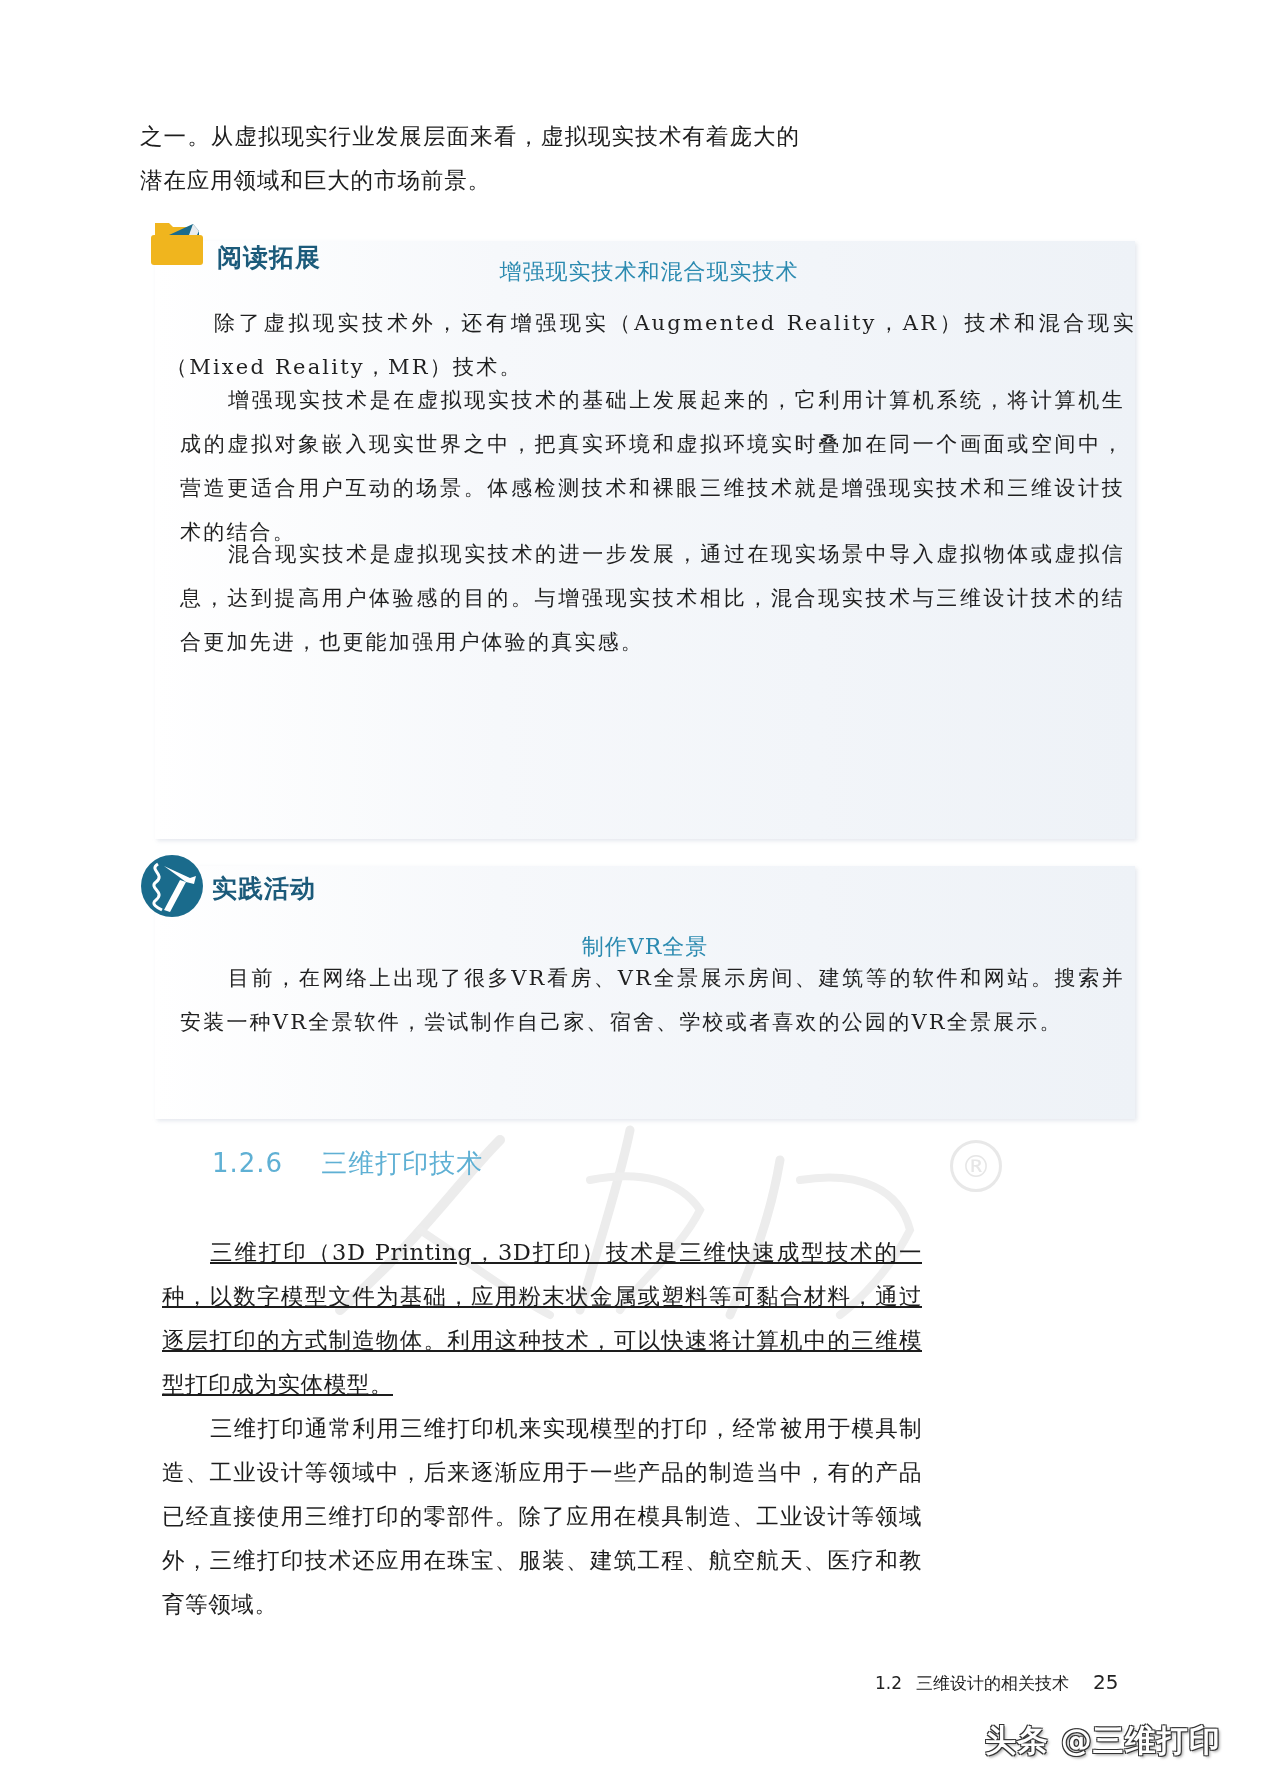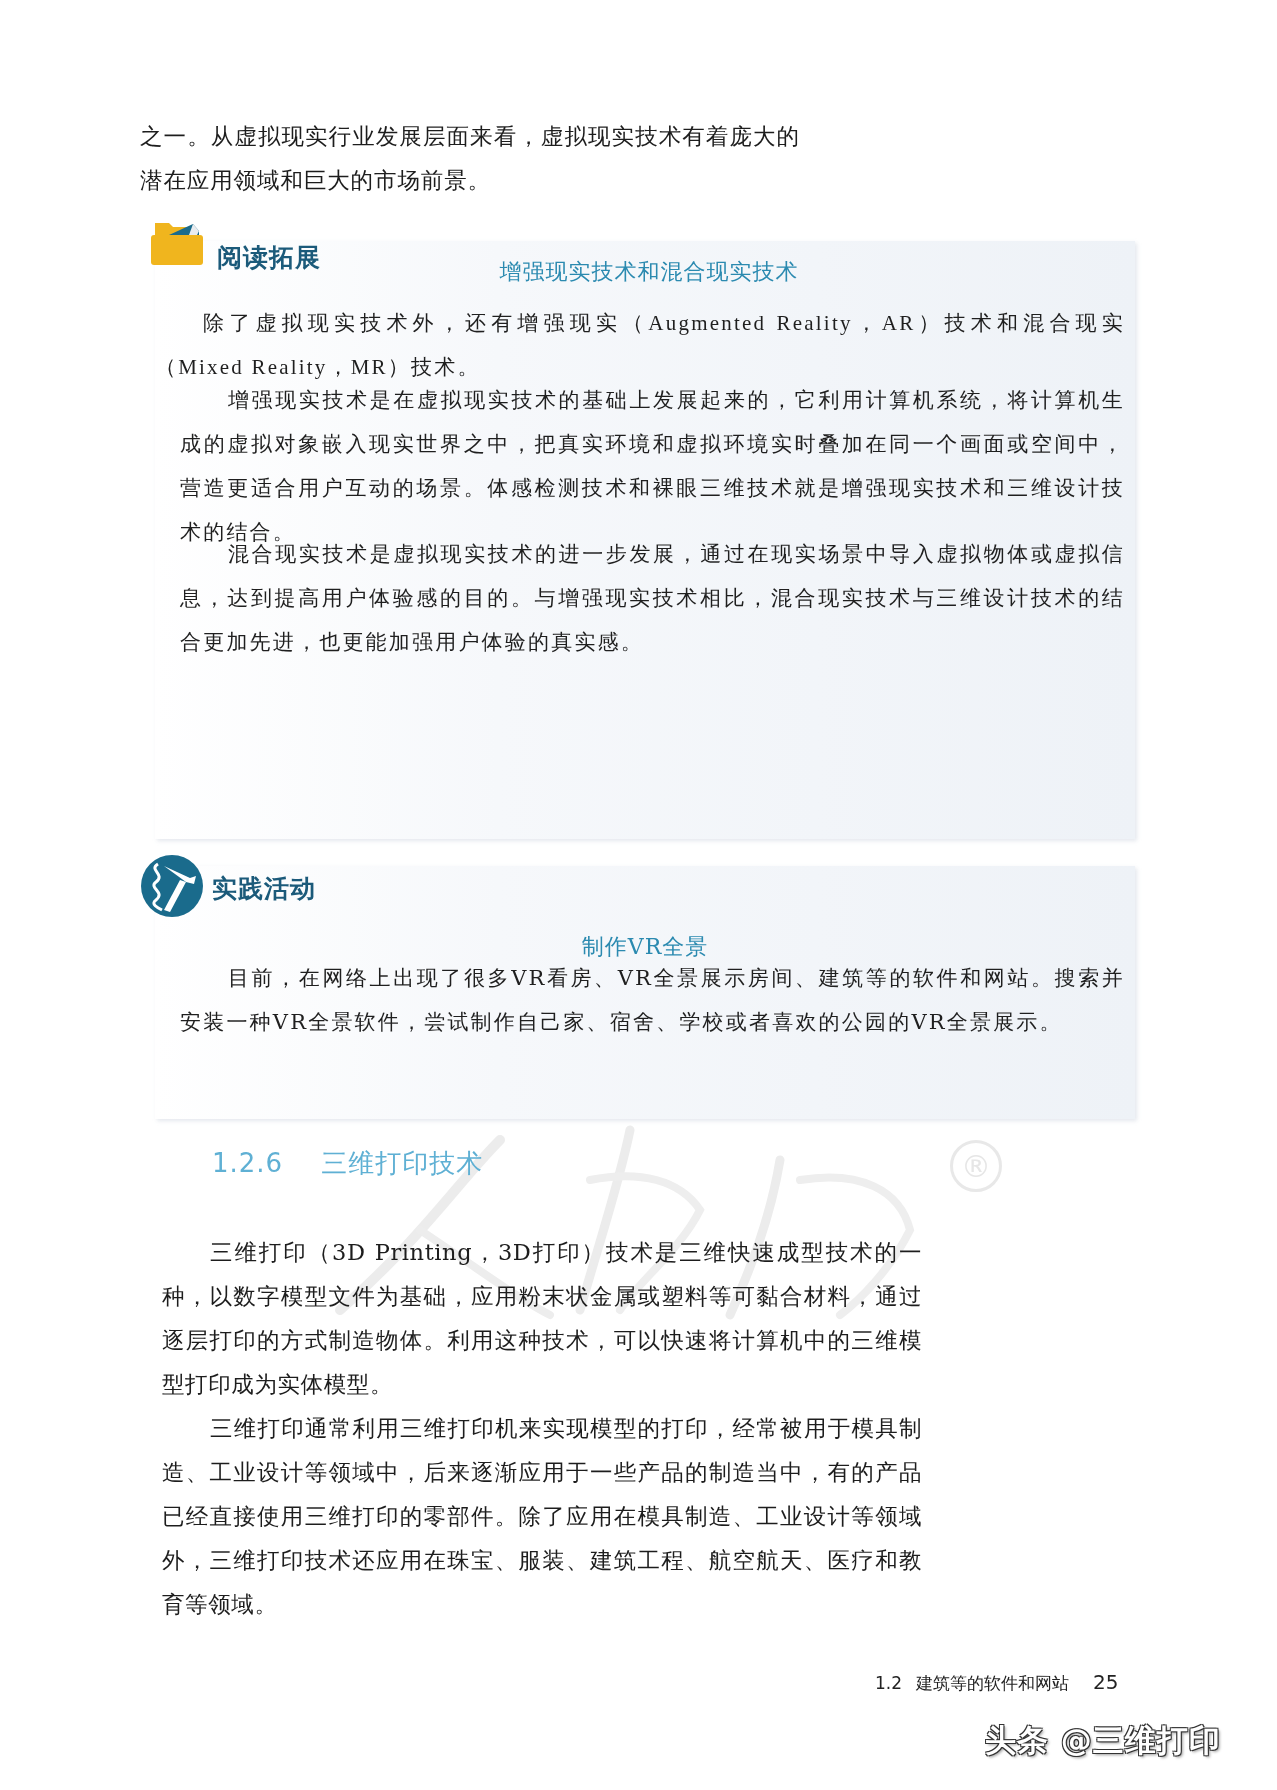--- a/index.html
+++ b/index.html
@@ -84,21 +84,21 @@
         <path d="M6 4 h14 l4 4 h22 v8 H6z" fill="#f0b51e"></path>
         <path d="M20 16 L44 5 L50 12 L50 16z" fill="#1a6b8c"></path>
         <path d="M44 5 L50 12 L48 16 L40 16z" fill="#e9ecef"></path>
         <rect x="2" y="16" width="52" height="30" rx="3" fill="#f0b51e"></rect>
       </svg>
     </span>
     <span class="box-title" style="margin-top: 26px;">阅读拓展</span>
   </div>
   <div class="box-subtitle" style="top: 16px; left: 4px;">增强现实技术和混合现实技术</div>
 
-  <p class="box-text indent" style="top: 60px; left: 0px; width: 970px; font-family: Liberation Serif, serif;">除了虚拟现实技术外，还有增强现实（Augmented Reality，AR）技术和混合现实（Mixed Reality，MR）技术。</p>
+  <p class="box-text indent" style="top: 60px; left: 11px; width: 970px;">除了虚拟现实技术外，还有增强现实（Augmented Reality，AR）技术和混合现实（Mixed Reality，MR）技术。</p>
   <p class="box-text indent" style="top: 137px; left: 25px; width: 945px;">增强现实技术是在虚拟现实技术的基础上发展起来的，它利用计算机系统，将计算机生成的虚拟对象嵌入现实世界之中，把真实环境和虚拟环境实时叠加在同一个画面或空间中，营造更适合用户互动的场景。体感检测技术和裸眼三维技术就是增强现实技术和三维设计技术的结合。</p>
   <p class="box-text indent" style="top: 291px; left: 25px; width: 945px;">混合现实技术是虚拟现实技术的进一步发展，通过在现实场景中导入虚拟物体或虚拟信息，达到提高用户体验感的目的。与增强现实技术相比，混合现实技术与三维设计技术的结合更加先进，也更能加强用户体验的真实感。</p>
 </div>
 
 <div class="box" id="box-practice">
   <div class="box-header" style="left: -15px; top: -12px;">
     <span>
       <svg width="64" height="64" viewBox="0 0 64 64">
         <circle cx="32" cy="32" r="31" fill="#1a6b8c"></circle>
         <path d="M18 10 C8 16, 26 20, 16 28 C8 34, 26 38, 16 46 C10 50, 18 54, 22 56" stroke="#ffffff" stroke-width="3" fill="none"></path>
@@ -119,20 +119,20 @@
   <path d="M290 60 C340 50, 380 60, 400 90 C380 130, 340 160, 320 190" stroke="#eeeeee" stroke-width="8" fill="none" stroke-linecap="round"></path>
   <path d="M480 40 C470 100, 450 150, 430 195" stroke="#ececec" stroke-width="9" fill="none" stroke-linecap="round"></path>
   <path d="M500 60 C560 50, 600 70, 610 110 C590 150, 560 180, 540 195" stroke="#eeeeee" stroke-width="8" fill="none" stroke-linecap="round"></path>
 </svg>
 <div class="reg-mark">®</div>
 
 <div class="section-heading">
   <span class="num">1.2.6</span><span>三维打印技术</span>
 </div>
 
-<p class="para indent" style="top: 1230px; left: 162px; width: 760px;">三维打印（3D Printing，3D打印）技术是三维快速成型技术的一种，以数字模型文件为基础，应用粉末状金属或塑料等可黏合材料，通过逐层打印的方式制造物体。利用这种技术，可以快速将计算机中的三维模型打印成为实体模型。</p>
+<p class="para indent" style="top: 1230px; left: 162px; width: 760px; text-decoration: underline;">三维打印（3D Printing，3D打印）技术是三维快速成型技术的一种，以数字模型文件为基础，应用粉末状金属或塑料等可黏合材料，通过逐层打印的方式制造物体。利用这种技术，可以快速将计算机中的三维模型打印成为实体模型。</p>
 <p class="para indent" style="top: 1406px; left: 162px; width: 760px;">三维打印通常利用三维打印机来实现模型的打印，经常被用于模具制造、工业设计等领域中，后来逐渐应用于一些产品的制造当中，有的产品已经直接使用三维打印的零部件。除了应用在模具制造、工业设计等领域外，三维打印技术还应用在珠宝、服装、建筑工程、航空航天、医疗和教育等领域。</p>
 
 <div class="footer">
-  <span class="sec">1.2</span><span class="title">建筑等的软件和网站</span><span class="page">25</span>
+  <span class="sec">1.2</span><span class="title">三维设计的相关技术</span><span class="page">25</span>
 </div>
 
 <div class="brand-watermark">头条 @三维打印</div>
 
 </body></html>

